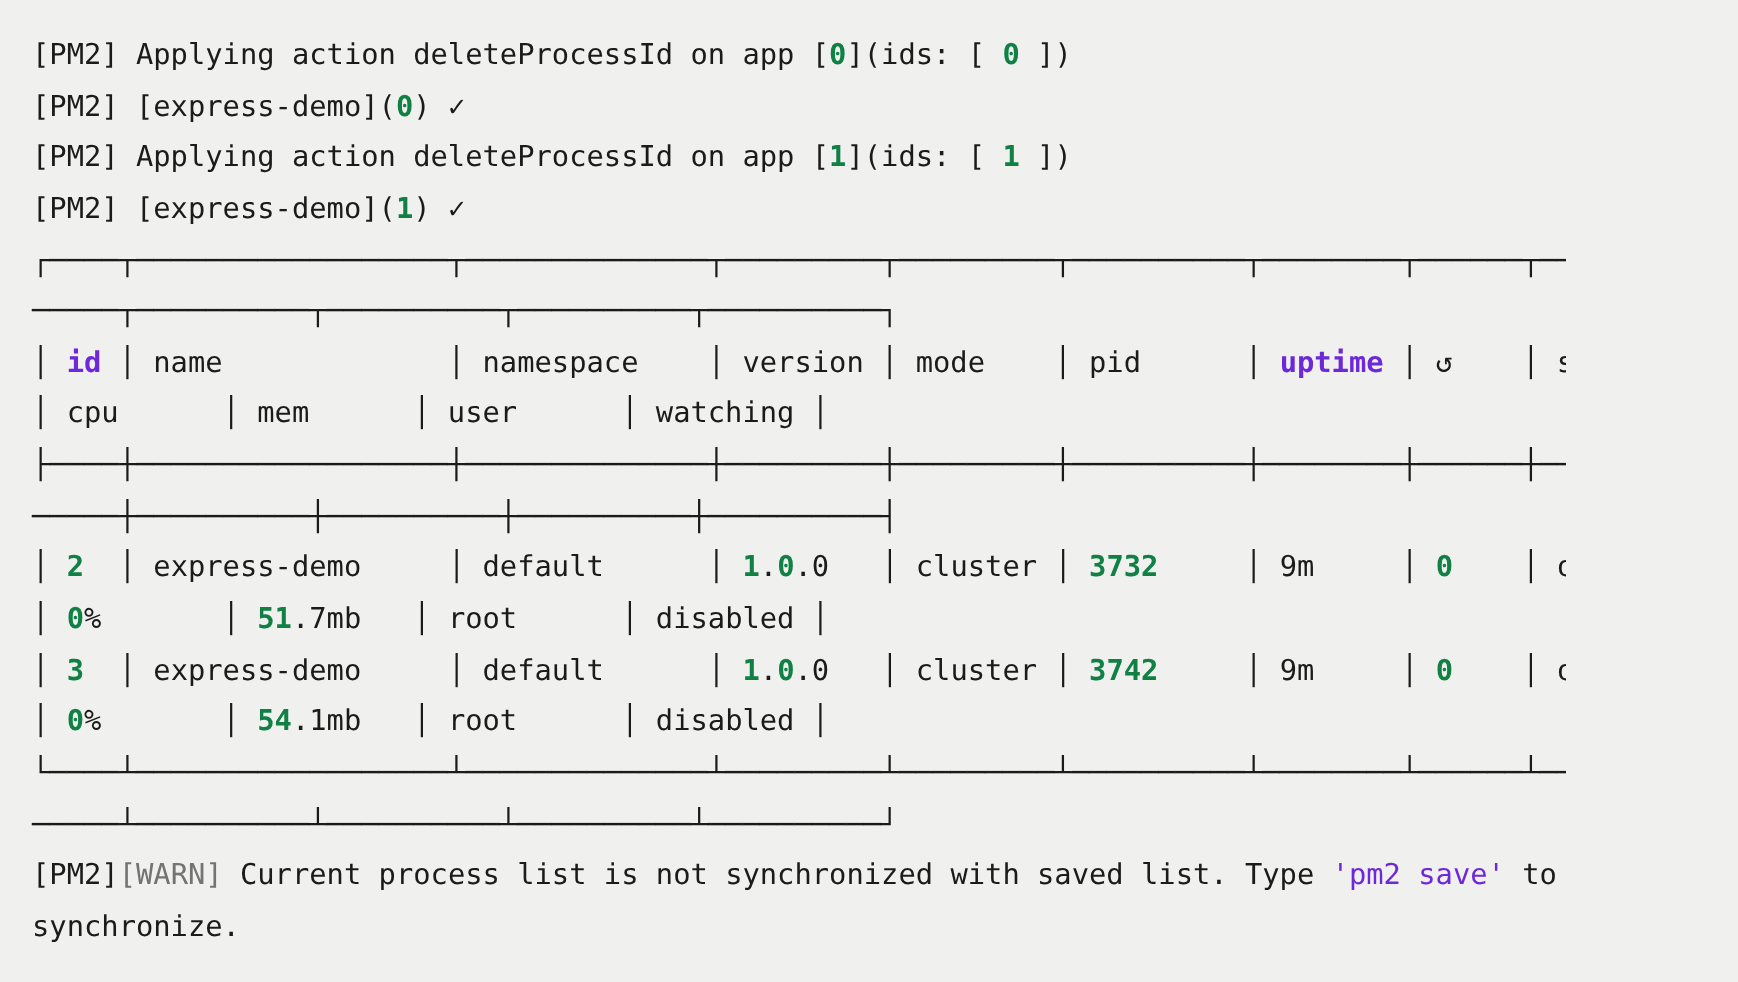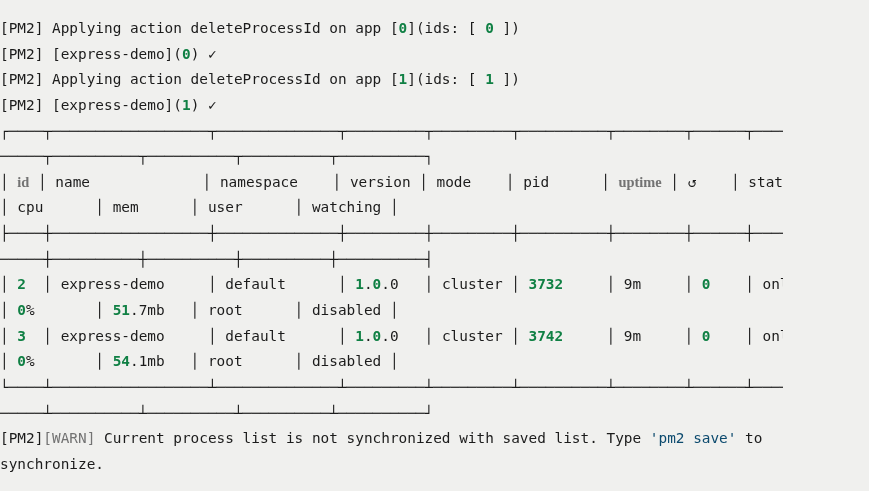--- a/index.html
+++ b/index.html
@@ -9,34 +9,34 @@
     height: 491px;
     overflow: hidden;
   }
   body {
     background: #f0f0ee;
   }
   .terminal {
     box-sizing: border-box;
     width: 783px;
     height: 491px;
-    padding: 16px 0 0 0;
+    padding: 16px 0 0 16px;
     overflow: hidden;
     font-family: "DejaVu Sans Mono", "Liberation Mono", monospace;
     font-size: 14.4px;
     line-height: 25.65px;
     color: #1b1b1b;
     white-space: pre;
   }
   .line {
     white-space: pre;
     height: 25.65px;
   }
   .seg-p  { color: #1b1b1b; }
   .seg-g  { color: #108044; font-weight: bold; }
-  .seg-gn { color: #0c4a6e; }
-  .seg-r  { color: #737373; font-weight: bold; font-family: Liberation Serif, serif; }
+  .seg-gn { color: #6d28d9; }
+  .seg-r  { color: #6d28d9; font-weight: bold; }
   .seg-d  { color: #737373; }
 </style>
 </head>
 <body>
 
 <div class="terminal" id="terminal"><div class="line"><span class="seg-p">[PM2] Applying action deleteProcessId on app [</span><span class="seg-g">0</span><span class="seg-p">](ids: [ </span><span class="seg-g">0</span><span class="seg-p"> ])</span></div><div class="line"><span class="seg-p">[PM2] [express-demo](</span><span class="seg-g">0</span><span class="seg-p">) ✓</span></div><div class="line"><span class="seg-p">[PM2] Applying action deleteProcessId on app [</span><span class="seg-g">1</span><span class="seg-p">](ids: [ </span><span class="seg-g">1</span><span class="seg-p"> ])</span></div><div class="line"><span class="seg-p">[PM2] [express-demo](</span><span class="seg-g">1</span><span class="seg-p">) ✓</span></div><div class="line"><span class="seg-p">┌────┬──────────────────┬──────────────┬─────────┬─────────┬──────────┬────────┬──────┬─────────────</span></div><div class="line"><span class="seg-p">─────┬──────────┬──────────┬──────────┬──────────┐</span></div><div class="line"><span class="seg-p">│ </span><span class="seg-r">id</span><span class="seg-p"> │ name             │ namespace    │ version │ mode    │ pid      │ </span><span class="seg-r">uptime</span><span class="seg-p"> │ ↺    │ status</span></div><div class="line"><span class="seg-p">│ cpu      │ mem      │ user      │ watching │</span></div><div class="line"><span class="seg-p">├────┼──────────────────┼──────────────┼─────────┼─────────┼──────────┼────────┼──────┼─────────────</span></div><div class="line"><span class="seg-p">─────┼──────────┼──────────┼──────────┼──────────┤</span></div><div class="line"><span class="seg-p">│ </span><span class="seg-g">2</span><span class="seg-p">  │ express-demo     │ default      │ </span><span class="seg-g">1</span><span class="seg-p">.</span><span class="seg-g">0</span><span class="seg-p">.0   │ cluster │ </span><span class="seg-g">3732</span><span class="seg-p">     │ 9m     │ </span><span class="seg-g">0</span><span class="seg-p">    │ online</span></div><div class="line"><span class="seg-p">│ </span><span class="seg-g">0</span><span class="seg-p">%       │ </span><span class="seg-g">51</span><span class="seg-p">.7mb   │ root      │ disabled │</span></div><div class="line"><span class="seg-p">│ </span><span class="seg-g">3</span><span class="seg-p">  │ express-demo     │ default      │ </span><span class="seg-g">1</span><span class="seg-p">.</span><span class="seg-g">0</span><span class="seg-p">.0   │ cluster │ </span><span class="seg-g">3742</span><span class="seg-p">     │ 9m     │ </span><span class="seg-g">0</span><span class="seg-p">    │ online</span></div><div class="line"><span class="seg-p">│ </span><span class="seg-g">0</span><span class="seg-p">%       │ </span><span class="seg-g">54</span><span class="seg-p">.1mb   │ root      │ disabled │</span></div><div class="line"><span class="seg-p">└────┴──────────────────┴──────────────┴─────────┴─────────┴──────────┴────────┴──────┴─────────────</span></div><div class="line"><span class="seg-p">─────┴──────────┴──────────┴──────────┴──────────┘</span></div><div class="line"><span class="seg-p">[PM2]</span><span class="seg-d">[WARN]</span><span class="seg-p"> Current process list is not synchronized with saved list. Type </span><span class="seg-gn">'pm2 save'</span><span class="seg-p"> to</span></div><div class="line"><span class="seg-p">synchronize.</span></div></div>
 
 </body></html>

